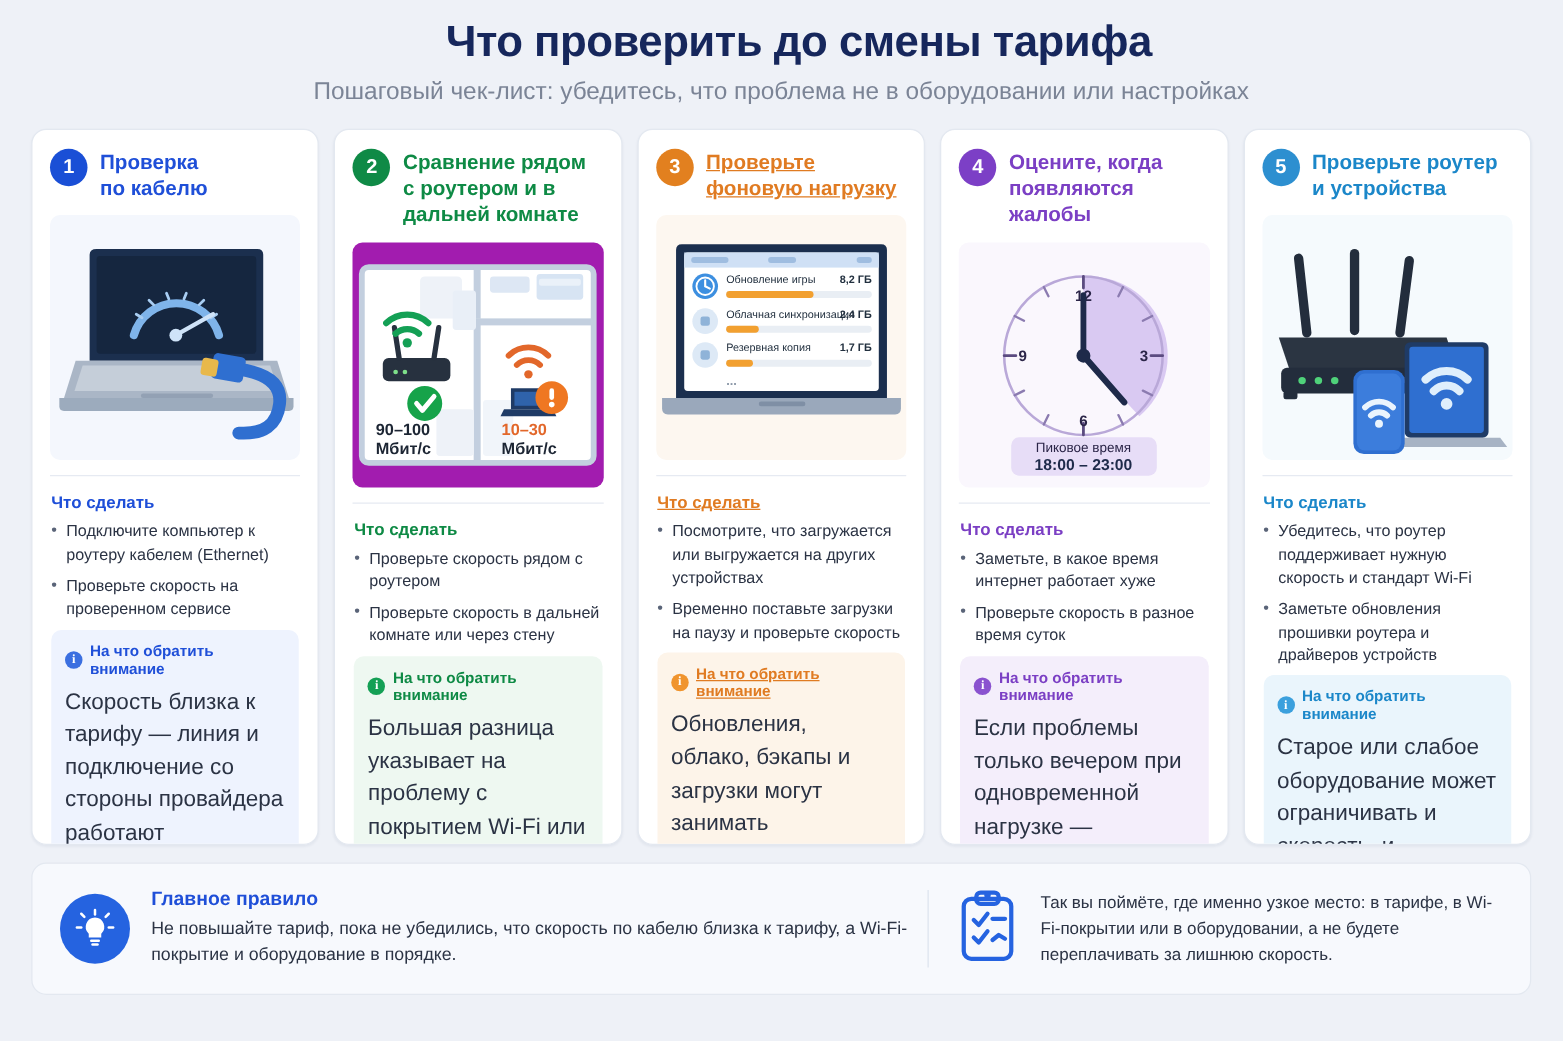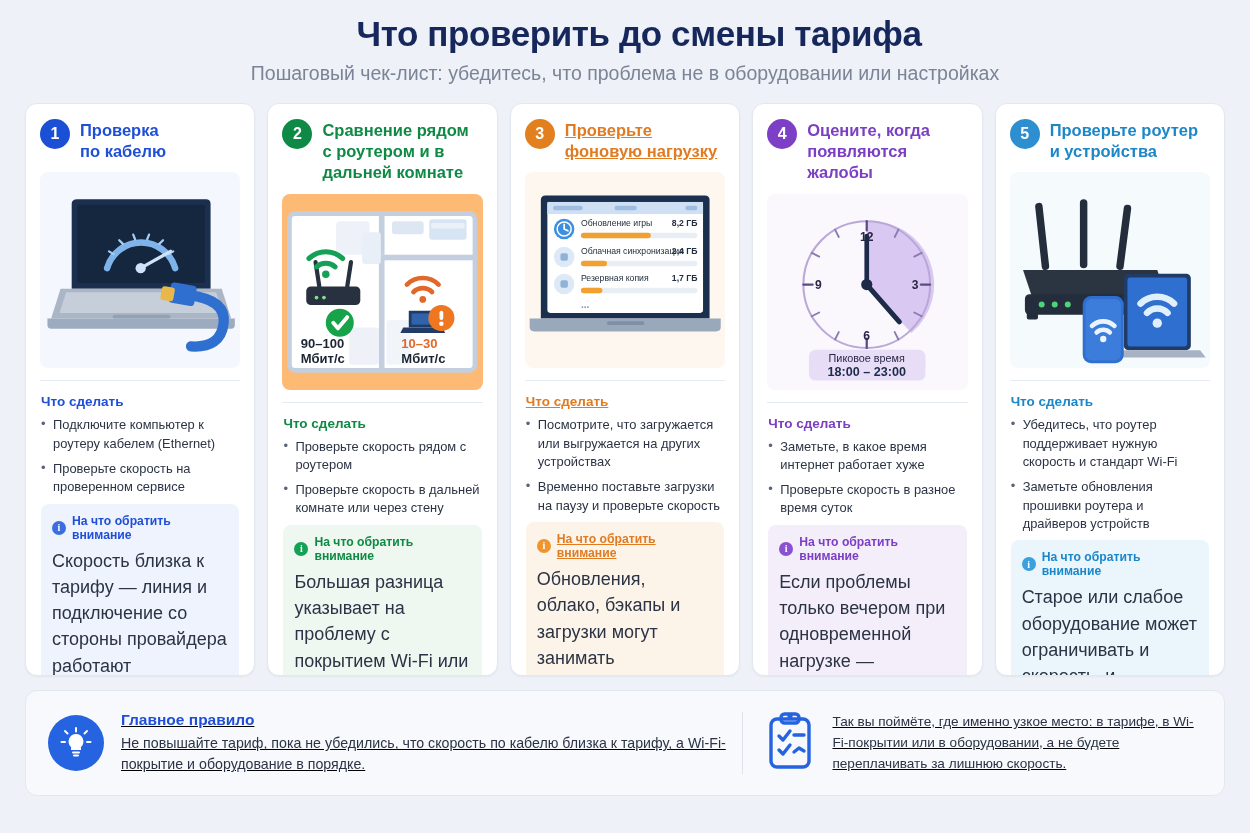--- a/index.html
+++ b/index.html
@@ -111,21 +111,21 @@
   .c1 .card-title, .c1 .todo-label, .c1 .note-title { color: #1f4fd8; }
   .c1 .badge { background: #1a4fd6; }
   .c1 .note { background: #eef3fe; }
   .c1 .note-icon { background: #3b6fe0; }
   .c1 .illus { background: #f4f7fd; }
 
   .c2 .card-title, .c2 .todo-label, .c2 .note-title { color: #0e8a45; }
   .c2 .badge { background: #0f8a46; }
   .c2 .note { background: #eef8f1; }
   .c2 .note-icon { background: #14a055; }
-  .c2 .illus { background: #fdba74; }
+  .c2 .illus { background: #a21caf; }
 
   .c3 .card-title, .c3 .todo-label, .c3 .note-title { color: #e07b22; text-decoration: underline; }
   .c3 .badge { background: #e2801f; }
   .c3 .note { background: #fdf4e9; }
   .c3 .note-icon { background: #f0942e; }
   .c3 .illus { background: #fdf7f0; }
 
   .c4 .card-title, .c4 .todo-label, .c4 .note-title { color: #7b3fc4; }
   .c4 .badge { background: #7c3fc6; }
   .c4 .note { background: #f4eefb; }
@@ -141,21 +141,20 @@
   
   .footer {
     margin: 14px 25px 0 25px;
     background: #f7f9fd;
     border: 1px solid #e3e8f0;
     border-radius: 12px;
     height: 106px;
     display: flex;
     align-items: center;
     padding: 0 22px;
-    text-decoration: underline;
   }
   .footer-left { display: flex; align-items: center; gap: 17px; flex: 0 0 690px; }
   .bulb {
     width: 56px; height: 56px; border-radius: 50%;
     background: #2563e0; flex: 0 0 56px;
     display: flex; align-items: center; justify-content: center;
   }
   .footer-rule-title { font-size: 15.5px; font-weight: bold; color: #1f4fd8; margin-bottom: 4px; }
   .footer-rule-text { font-size: 14.2px; line-height: 1.46; color: #2b3344; }
   .vdiv { width: 1px; height: 62px; background: #dde3ee; margin: 0 24px 0 4px; }

